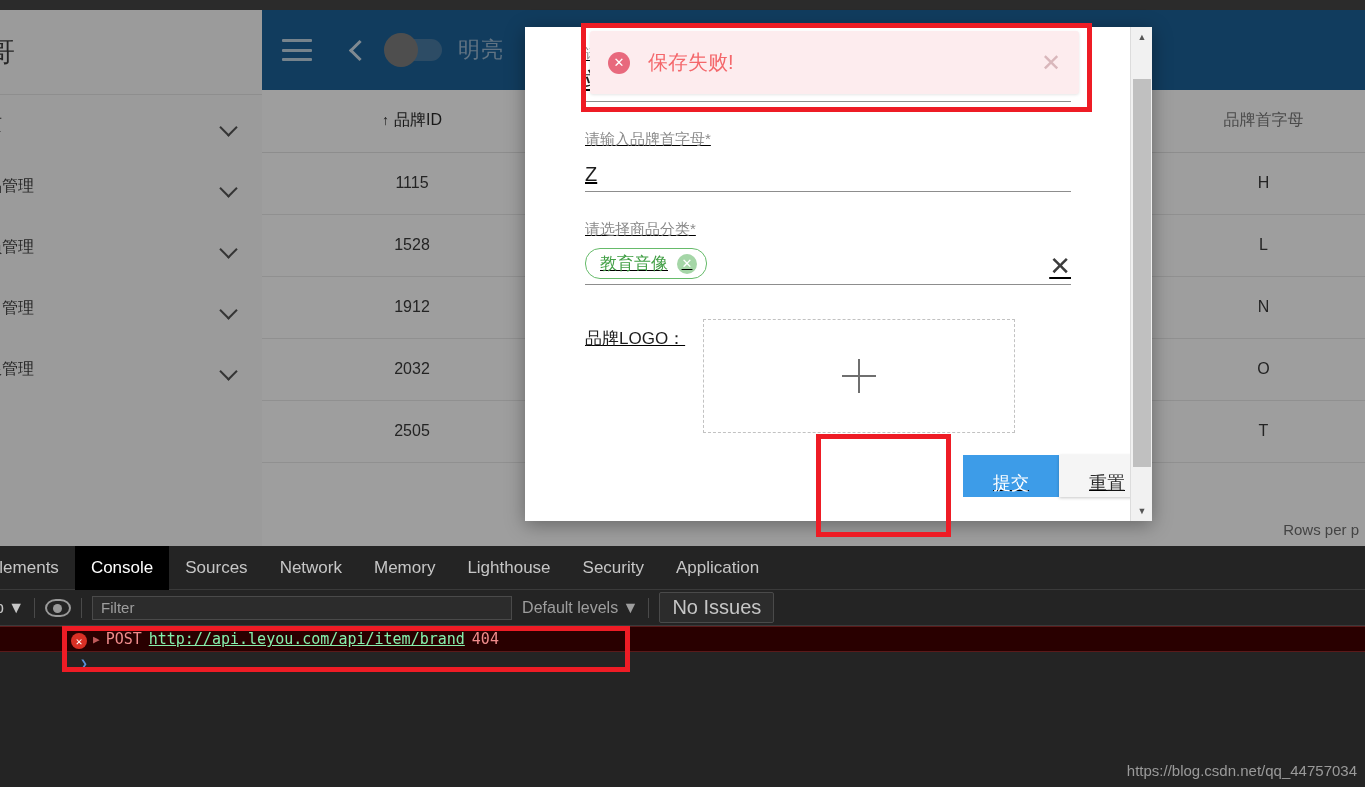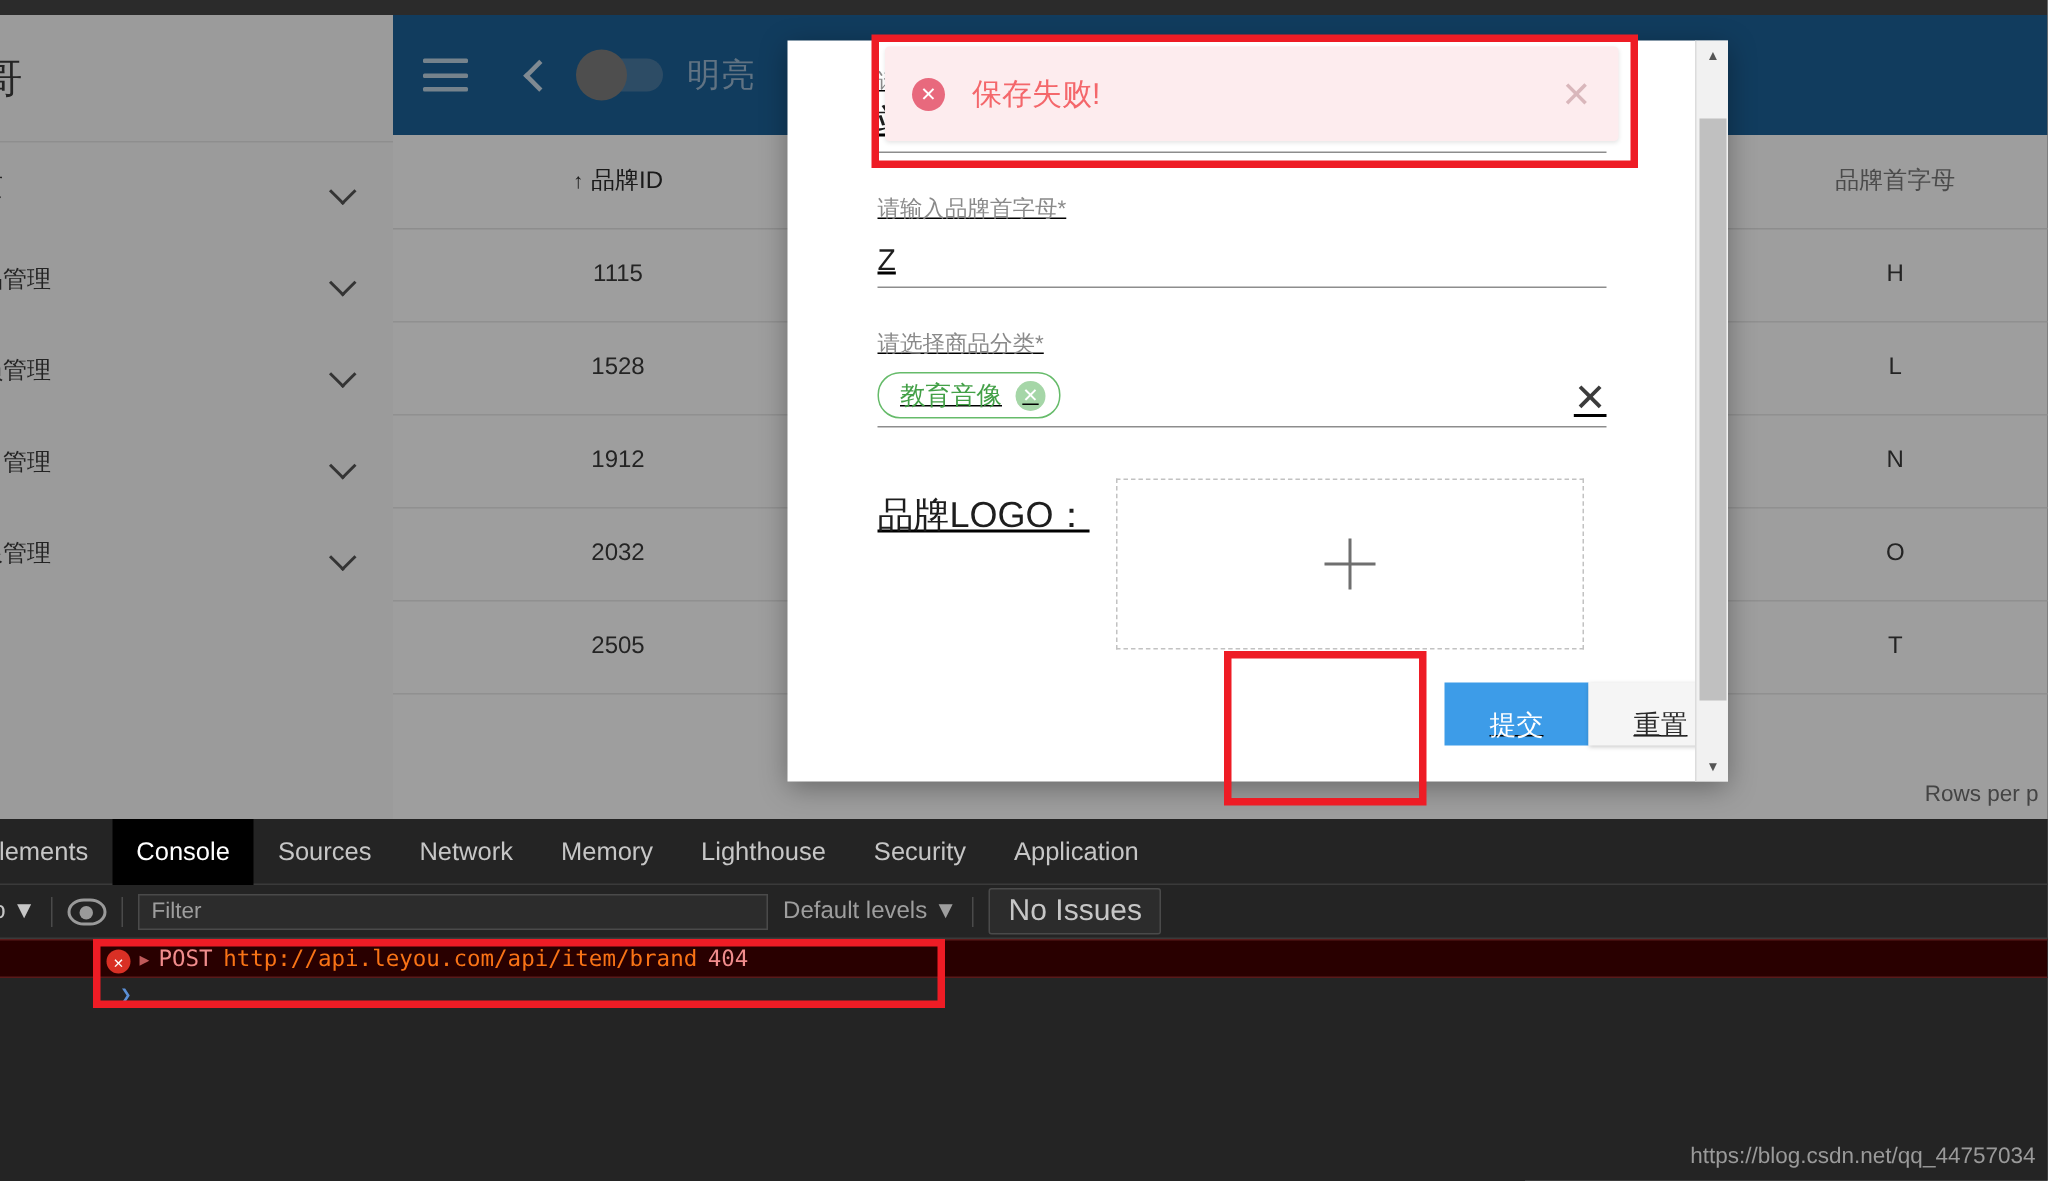--- a/index.html
+++ b/index.html
@@ -149,21 +149,21 @@
   .chip-x {
     width: 20px; height: 20px; border-radius: 50%;
     background: #a5d6a7; color: #ffffff; font-size: 13px;
     display: flex; align-items: center; justify-content: center;
     line-height: 1;
   }
 
   .logo-row {
     margin-top: 34px; display: flex; align-items: flex-start; gap: 18px;
   }
-  .logo-label { font-size: 24px; color: #1e1e1e; padding-top: 8px; }
+  .logo-label { font-size: 17px; color: #1e1e1e; padding-top: 8px; }
   .logo-drop {
     width: 312px; height: 114px; border: 1px dashed #c2c2c2;
     display: flex; align-items: center; justify-content: center;
     background: #ffffff;
   }
   .plus {
     width: 34px; height: 34px; position: relative;
   }
   .plus::before, .plus::after {
     content: ""; position: absolute; background: #6f6f6f;
@@ -283,21 +283,21 @@
   }
   .console-err-icon {
     width: 16px; height: 16px; border-radius: 50%; background: #d93025;
     color: #fff; font-size: 11px; display: flex; align-items: center;
     justify-content: center; position: absolute; left: 71px; top: 7px;
   }
   .console-tri {
     color: #bf5a5a; font-size: 11px; margin-right: 6px; margin-left: 25px;
   }
   .console-link {
-    color: #f97316; margin: 0 7px;
+    color: #86efac; text-decoration: underline; margin: 0 7px;
   }
   .console-caret {
     position: absolute; left: 80px; top: 30px; color: #5b8fd6; font-size: 13px;
     font-family: "DejaVu Sans Mono", monospace;
   }
 
   .watermark {
     position: absolute; right: 8px; bottom: 8px;
     font-size: 15px; color: #9a9a9a;
   }

